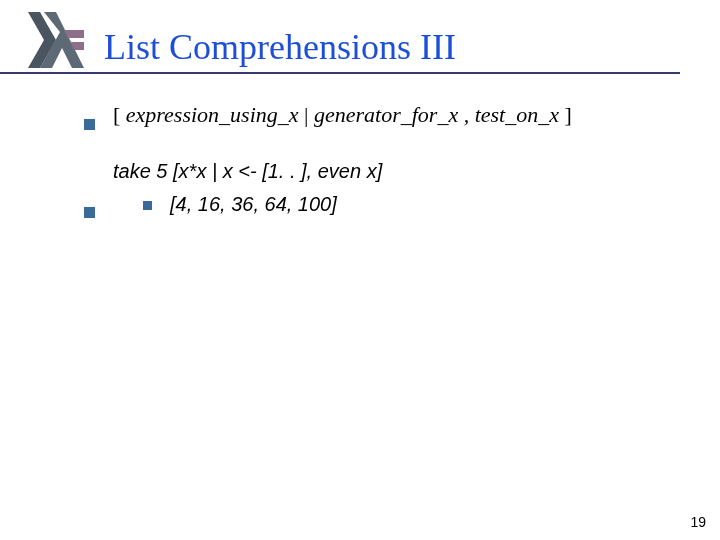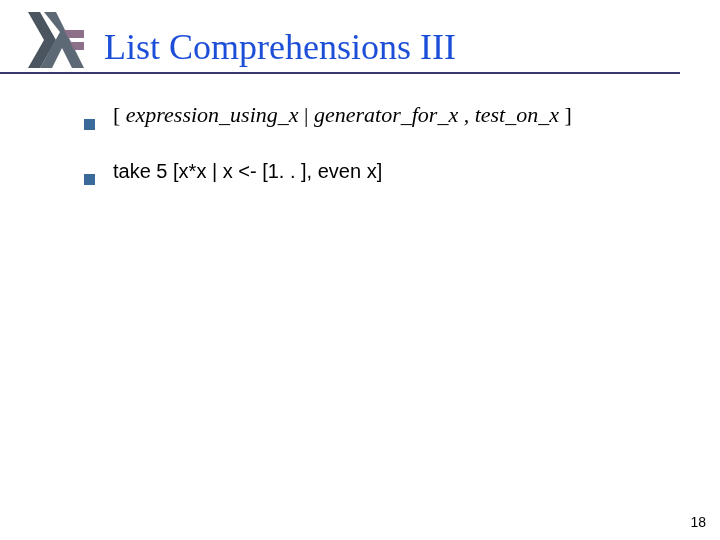--- a/index.html
+++ b/index.html
@@ -55,21 +55,21 @@
     margin-right: 18px;
     flex-shrink: 0;
   }
   .bullet.sub {
     width: 9px;
     height: 9px;
     margin-top: 10px;
   }
   .li-body { flex: 1; }
   .italic { font-style: italic; }
-  .verdana { font-family: Verdana, Geneva, sans-serif; font-size: 20px; }
+  .verdana { font-family: Verdana, Geneva, sans-serif; font-size: 20px; font-style: italic; }
   .sub-row {
     display: flex;
     align-items: flex-start;
     margin-top: 6px;
     margin-left: 30px;
   }
   .page-num {
     position: absolute;
     bottom: 10px;
     right: 14px;
@@ -99,18 +99,22 @@
     <div class="bullet"></div>
     <div class="li-body">
       <span>[ </span><span class="italic">expression_using_x</span><span> | </span><span class="italic">generator_for_x</span><span class="italic"> , </span><span class="italic">test_on_x</span><span> ]</span>
     </div>
   </div>
 
   <div class="bullet-row">
     <div class="bullet"></div>
     <div class="li-body">
       <div class="verdana">take 5 [x*x | x &lt;- [1. . ], even x]</div>
+      <div class="sub-row">
+        <div class="bullet sub"></div>
+        <div class="verdana">[4, 16, 36, 64, 100]</div>
+      </div>
     </div>
   </div>
 
 </div>
 
-<div class="page-num">18</div>
+<div class="page-num">19</div>
 
 </body></html>

